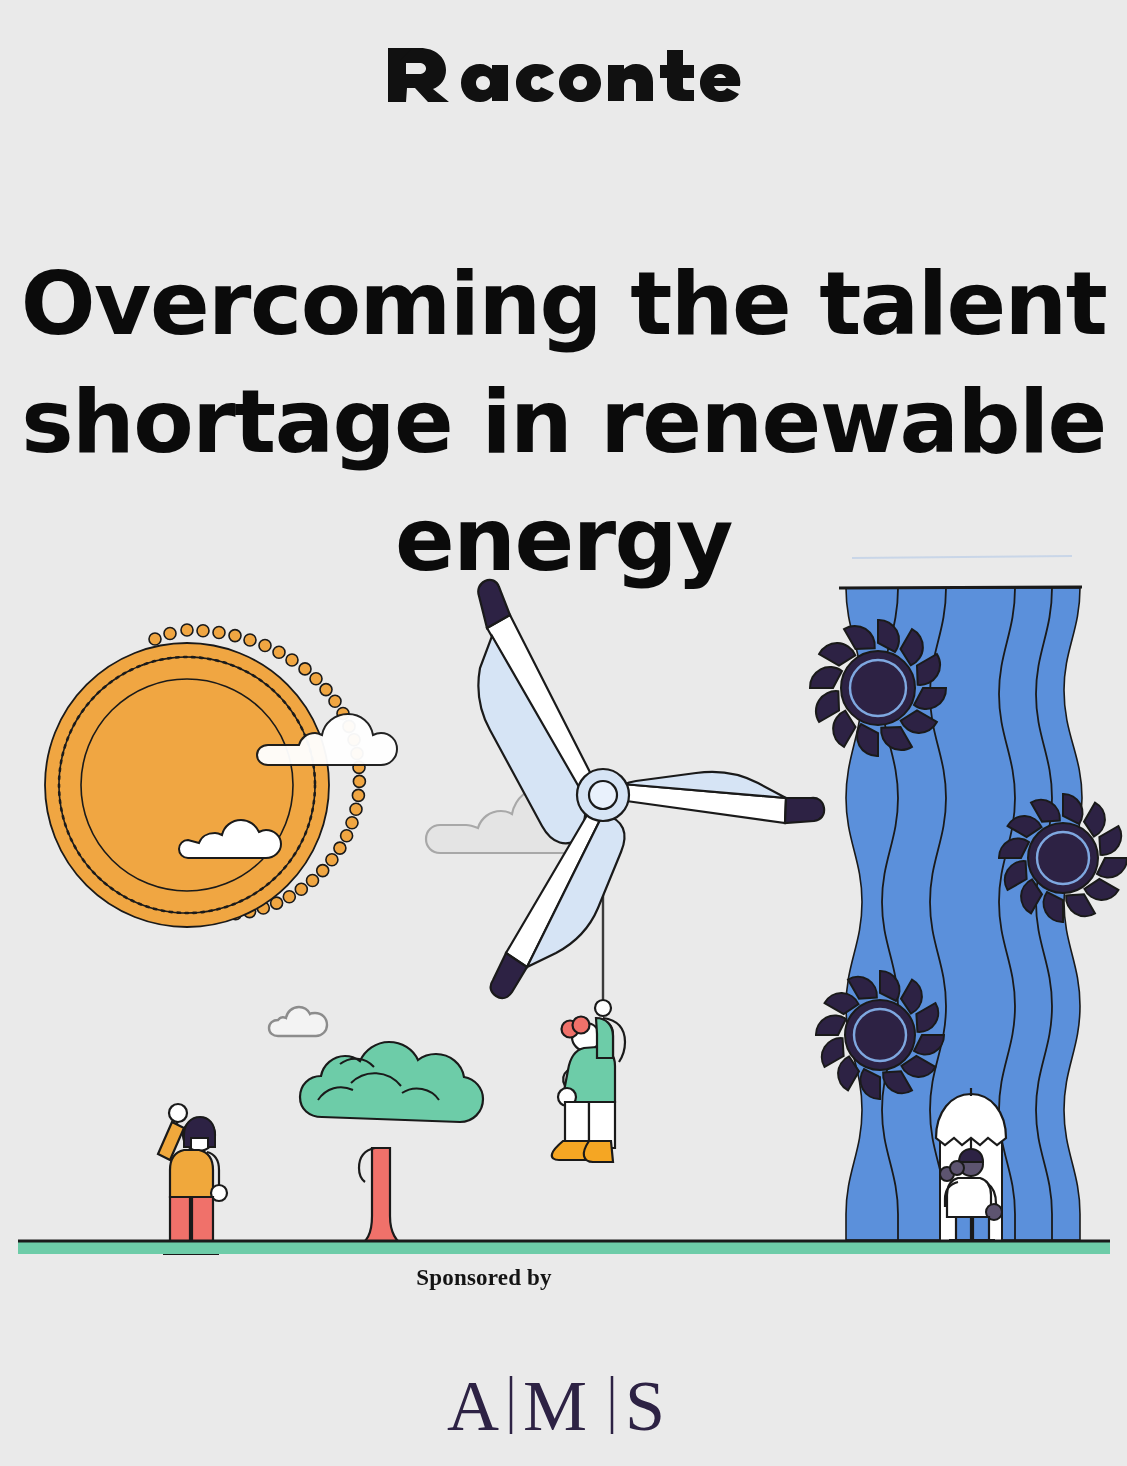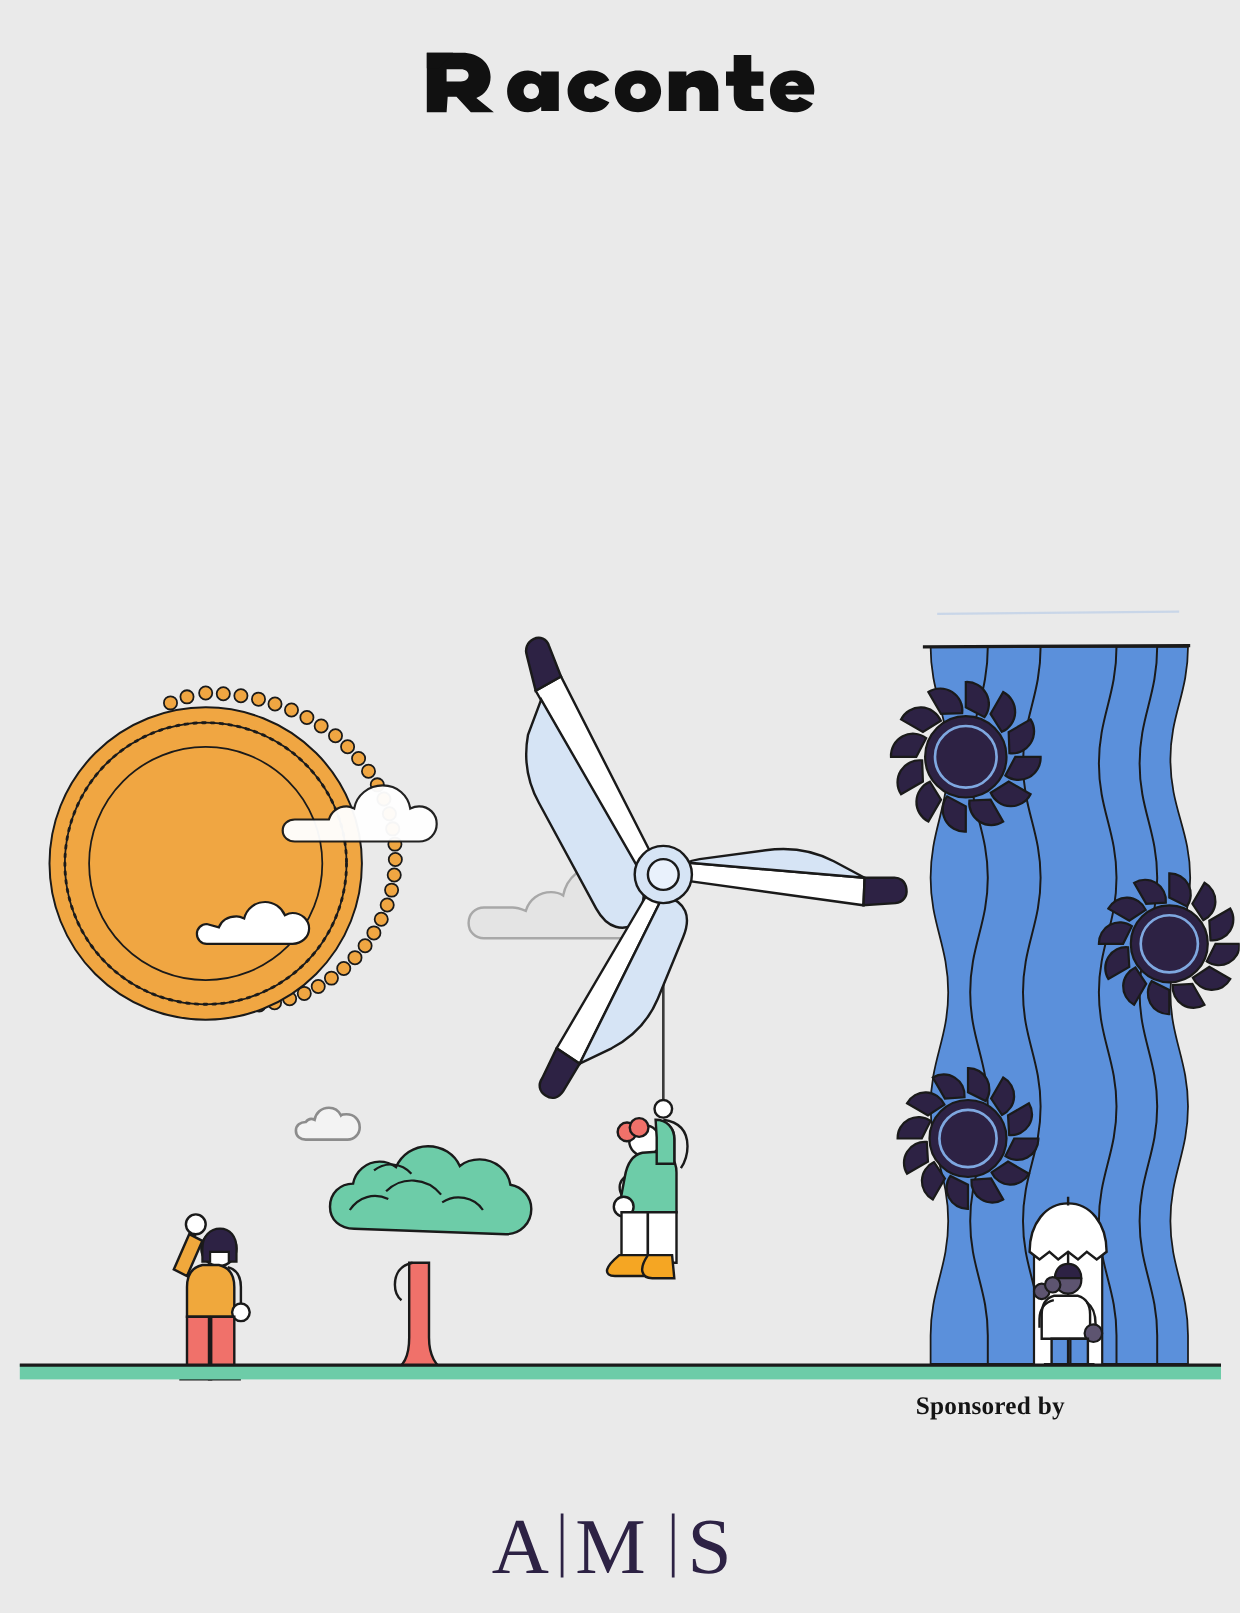--- a/index.html
+++ b/index.html
@@ -33,21 +33,21 @@
   }
 
   
   .scene{
     position:absolute;left:0;top:540px;width:1127px;height:720px;
   }
   .scene svg{display:block;}
 
   
   .sponsor-label{
-    position:absolute;left:0;top:1265px;width:968px;text-align:right;
+    position:absolute;left:0;top:1265px;width:968px;text-align:center;
     font-family:"Liberation Serif", serif;
     font-weight:700;font-size:23px;color:#141414;letter-spacing:.2px;
   }
   .sponsor-logo{
     position:absolute;left:0;top:1368px;width:1127px;text-align:center;
   }
   .sponsor-logo svg{display:inline-block;}
 </style>
 </head>
 <body>
@@ -79,20 +79,21 @@
                    M330 34 c1-2 3-4 6-4 3 0 5 2 6 4 Z"></path>
         </g>
         <g fill="#111111" transform="translate(0,0)">
 
           <path d="M357 21 h16 v0 Z"></path>
         </g>
       </svg>
     </span>
   </div>
 
+  <h1 class="title">Overcoming the talent shortage in renewable energy</h1>
 
   <div class="scene">
     <svg width="1127" height="720" viewBox="0 0 1127 720" role="img" aria-label="Renewable energy illustration">
       <defs>
         <clipPath id="waterClip">
           <path d="M846 48
                    C846 48 846 700 846 700
                    L1080 700
                    C1080 700 1080 48 1080 48 Z"></path>
         </clipPath>

